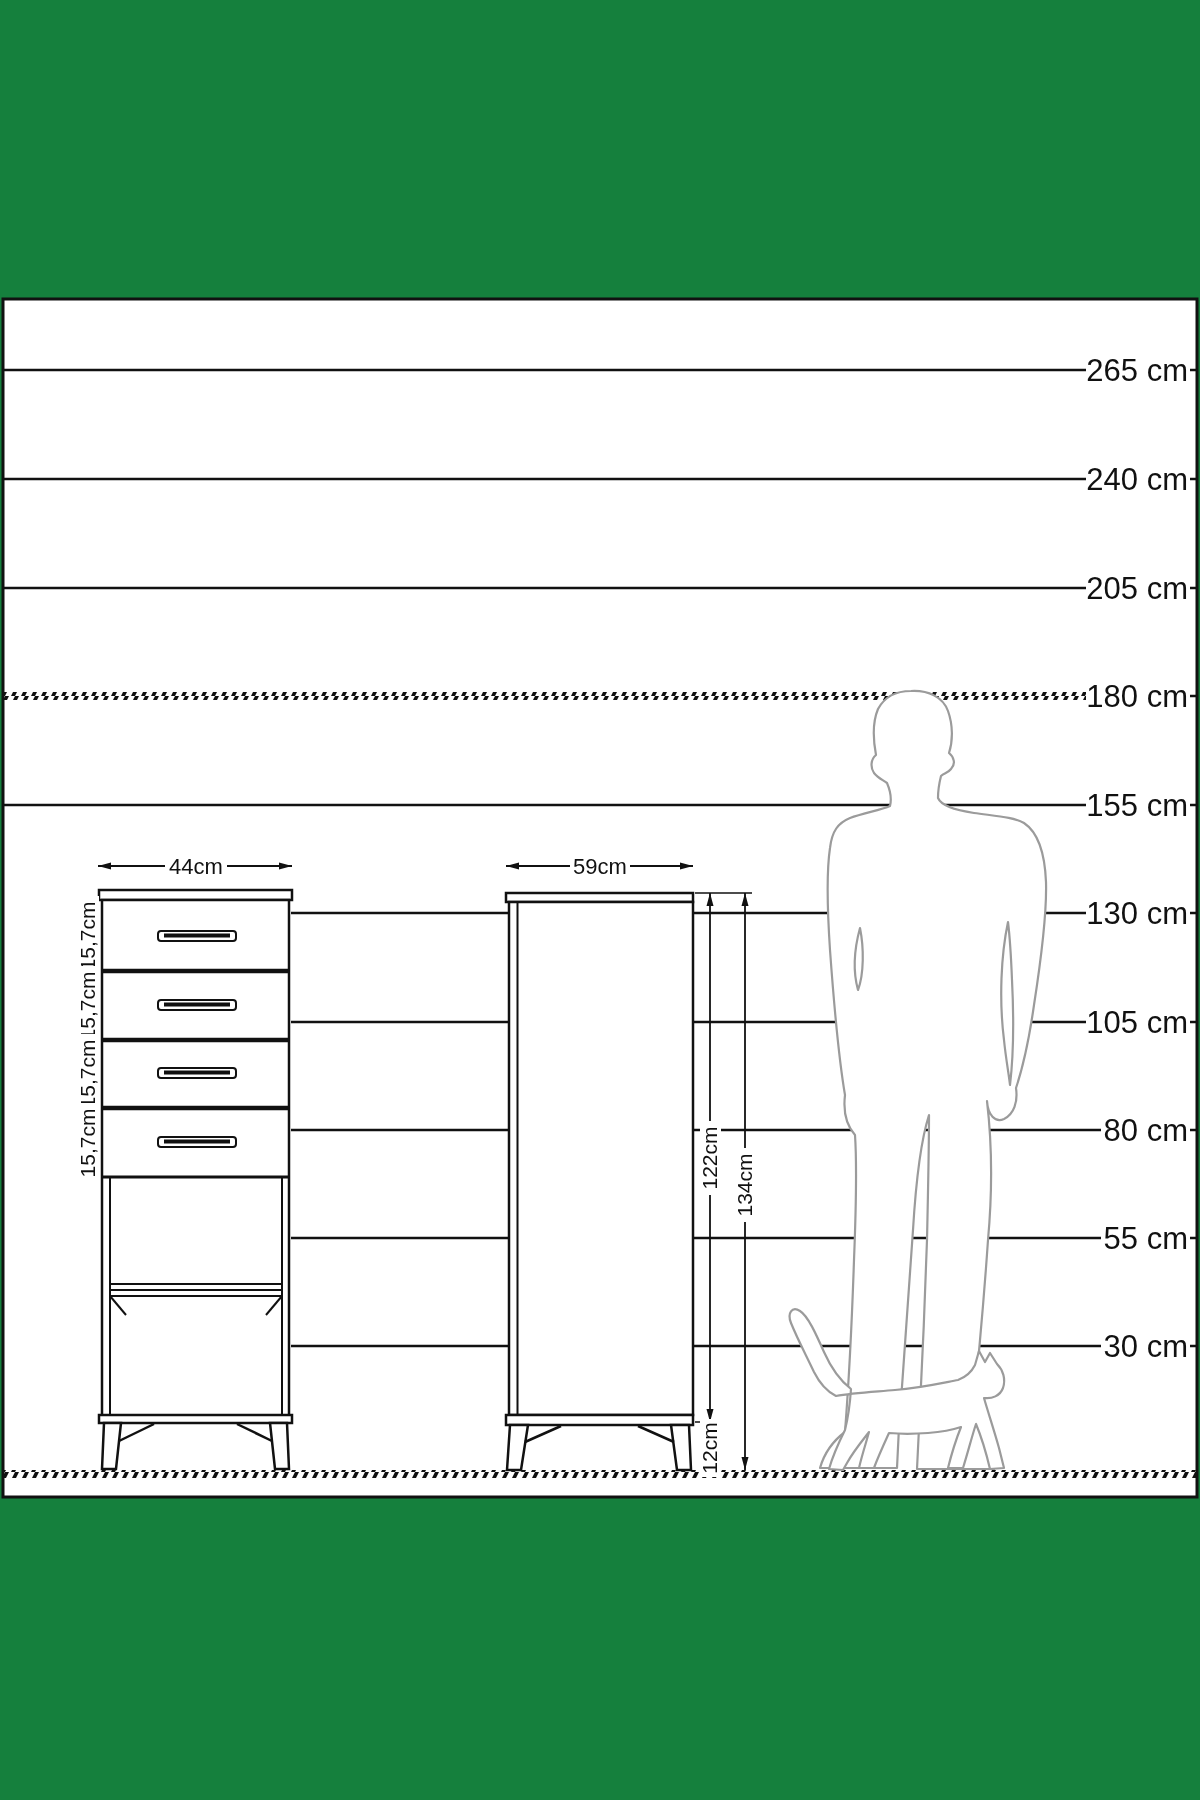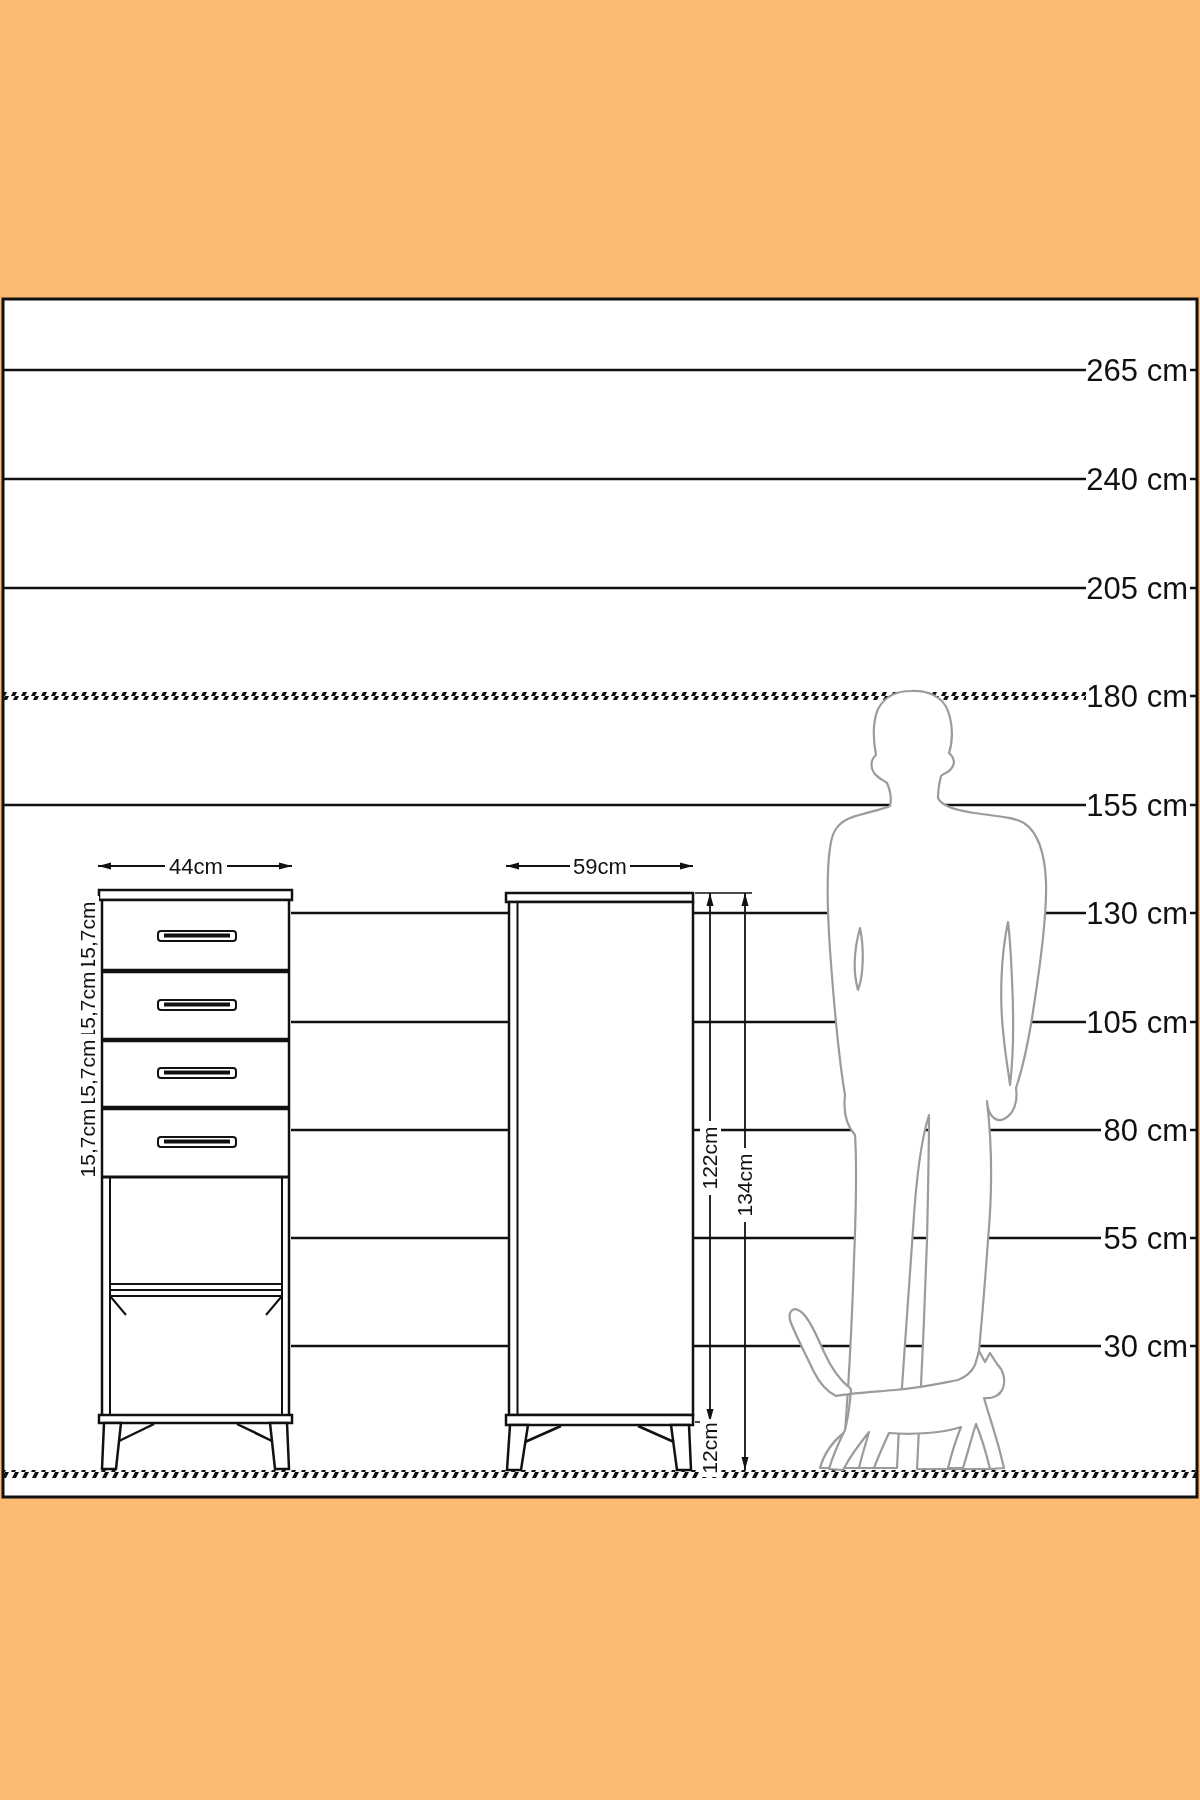--- a/index.html
+++ b/index.html
@@ -1,16 +1,16 @@
 <!DOCTYPE html>
 <html><head>
 <meta charset="utf-8">
 <style>
   html,body{margin:0;padding:0;background:#ffffff;}
-  #stage{position:relative;width:1200px;height:1800px;background:#fdba74;overflow:hidden;
+  #stage{position:relative;width:1200px;height:1800px;background:#15803d;overflow:hidden;
          font-family:"Liberation Sans", sans-serif;}
   svg{display:block;}
   text{fill:#111111;}
   .scale-label{font-size:31px;}
   .dim-label{font-size:22px;}
   .dim-label-sm{font-size:21px;}
 </style>
 </head>
 <body>
 

